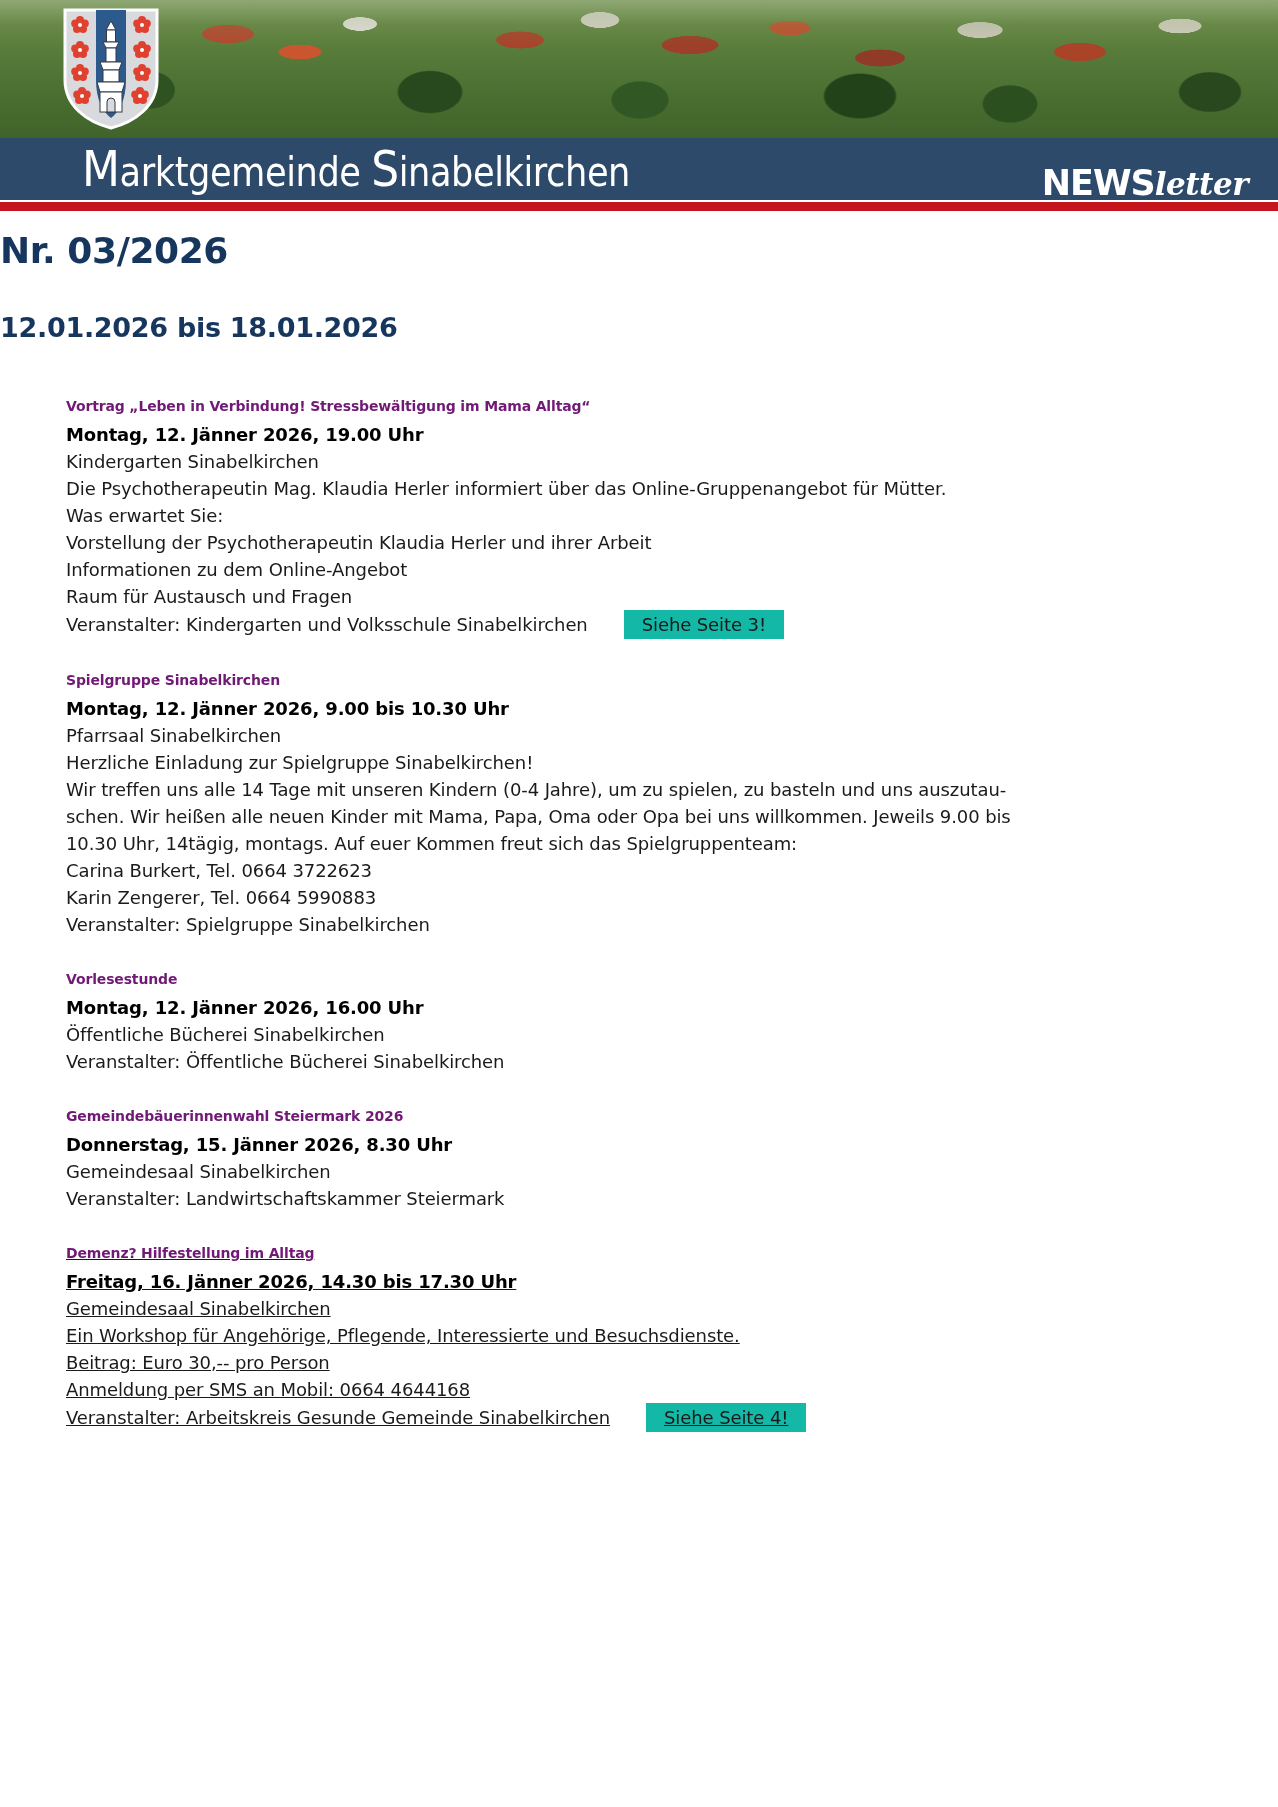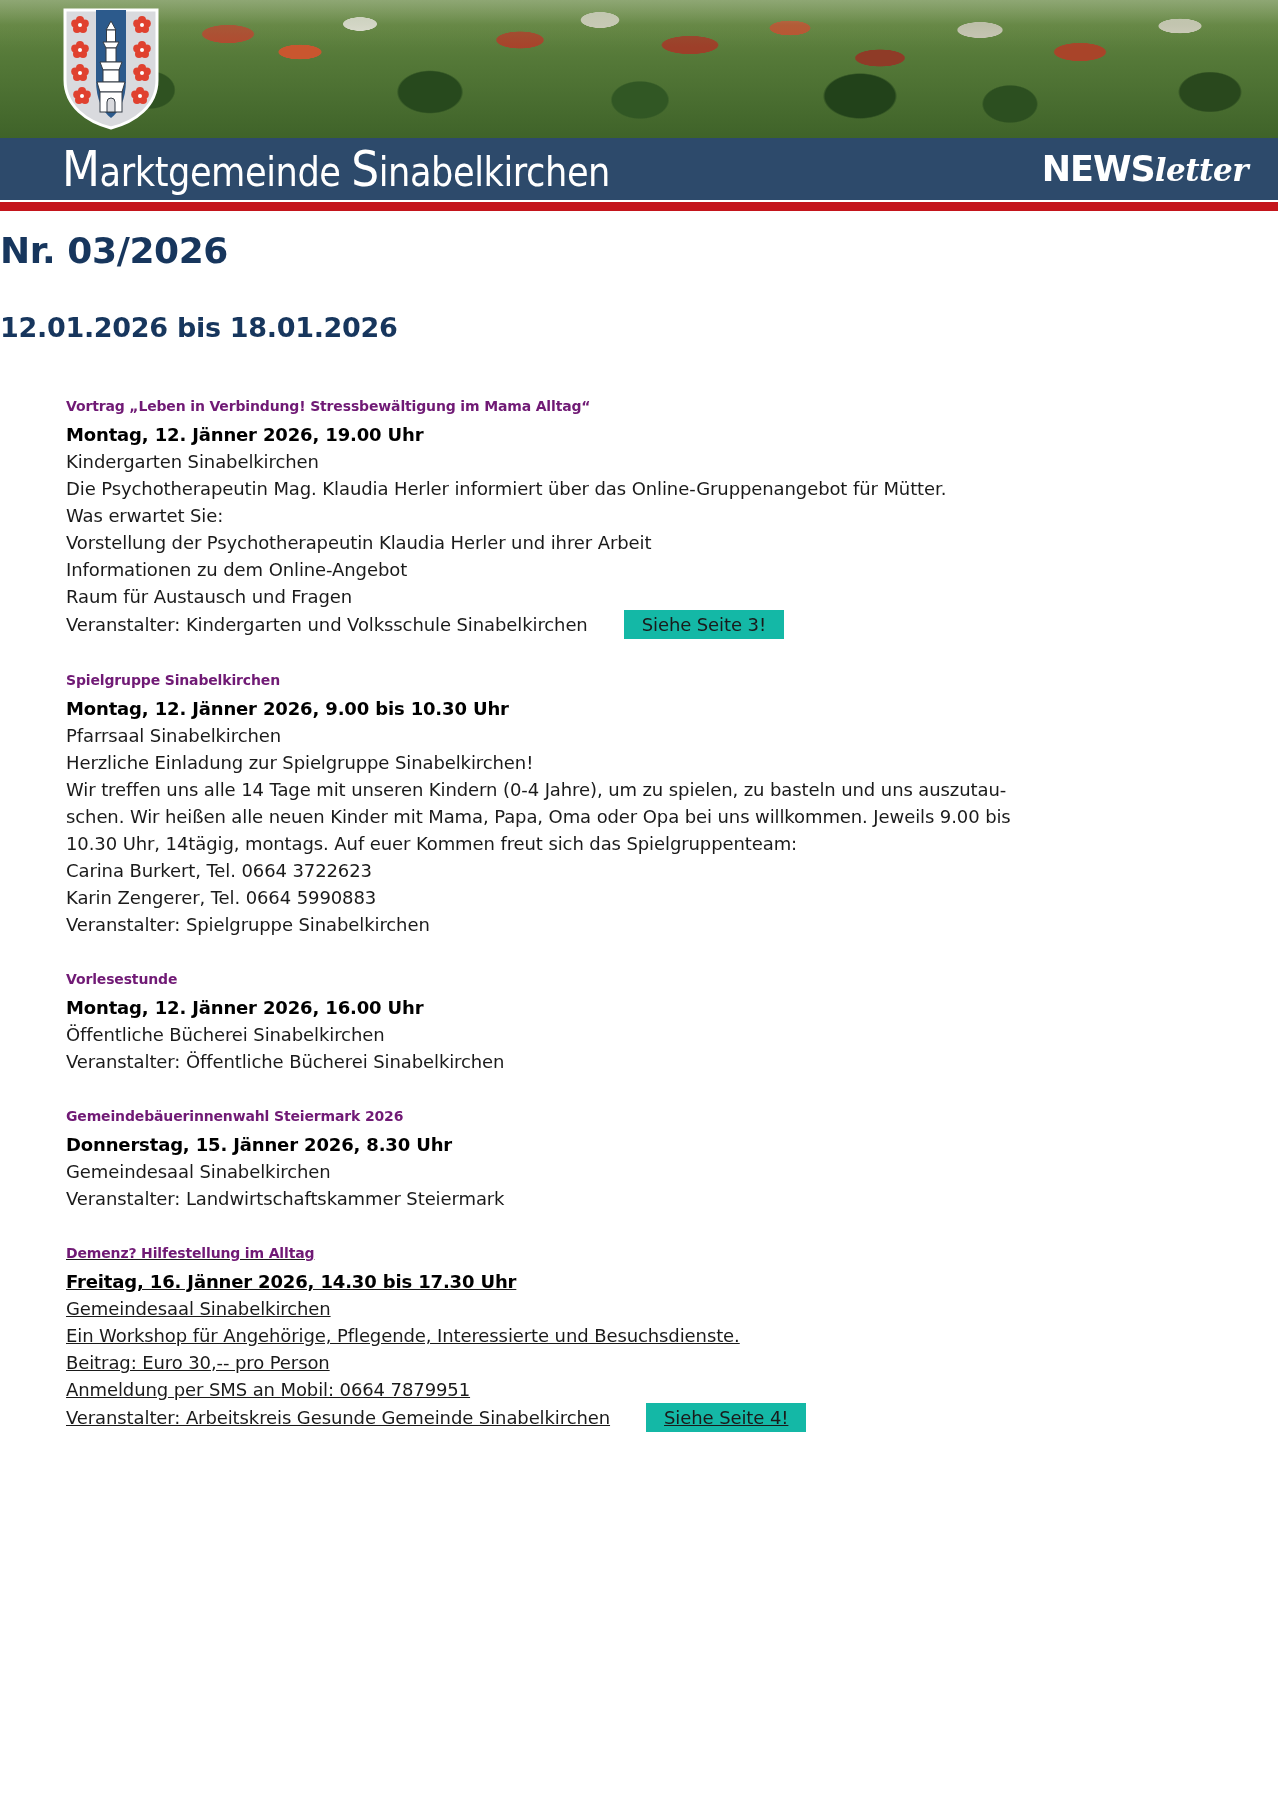--- a/index.html
+++ b/index.html
@@ -63,20 +63,21 @@
     z-index: 5;
   }
 
   
   .titlebar {
     position: relative;
     width: 1278px;
     height: 62px;
     background: #2d4a6b;
     box-sizing: border-box;
+    padding-left: 20px;
   }
   .titlebar .inner {
     position: relative;
     height: 62px;
   }
   .brand {
     position: absolute;
     left: 62px;
     top: 2px;
     color: #ffffff;
@@ -86,21 +87,21 @@
     letter-spacing: -0.5px;
     white-space: nowrap;
     transform: scaleX(0.88);
     transform-origin: left center;
     line-height: 58px;
   }
   .brand .cap { font-size: 50px; }
   .newsletter {
     position: absolute;
     right: 30px;
-    top: 6px;
+    top: 20px;
     white-space: nowrap;
     line-height: 50px;
   }
   .newsletter .news {
     color: #ffffff;
     font-family: "DejaVu Sans", sans-serif;
     font-size: 35px;
     font-weight: 700;
     letter-spacing: -1px;
   }
@@ -335,19 +336,19 @@
       <div class="ev-line row-with-note">
         <span>Veranstalter: Landwirtschaftskammer Steiermark</span>
       </div>
     </div>
     <div class="event">
       <div class="ev-title">Demenz? Hilfestellung im Alltag</div>
       <div class="ev-when">Freitag, 16. Jänner 2026, 14.30 bis 17.30 Uhr</div>
       <div class="ev-line wide">Gemeindesaal Sinabelkirchen</div>
       <div class="ev-line wide">Ein Workshop für Angehörige, Pflegende, Interessierte und Besuchsdienste.</div>
       <div class="ev-line wide">Beitrag: Euro 30,-- pro Person</div>
-      <div class="ev-line wide">Anmeldung per SMS an Mobil: 0664 7879951</div>
+      <div class="ev-line wide">Anmeldung per SMS an Mobil: 0664 4644168</div>
       <div class="ev-line row-with-note">
         <span>Veranstalter: Arbeitskreis Gesunde Gemeinde Sinabelkirchen</span>
         <span class="hl">Siehe Seite 4!</span>
       </div>
     </div>
   </div>
 
 </body></html>

